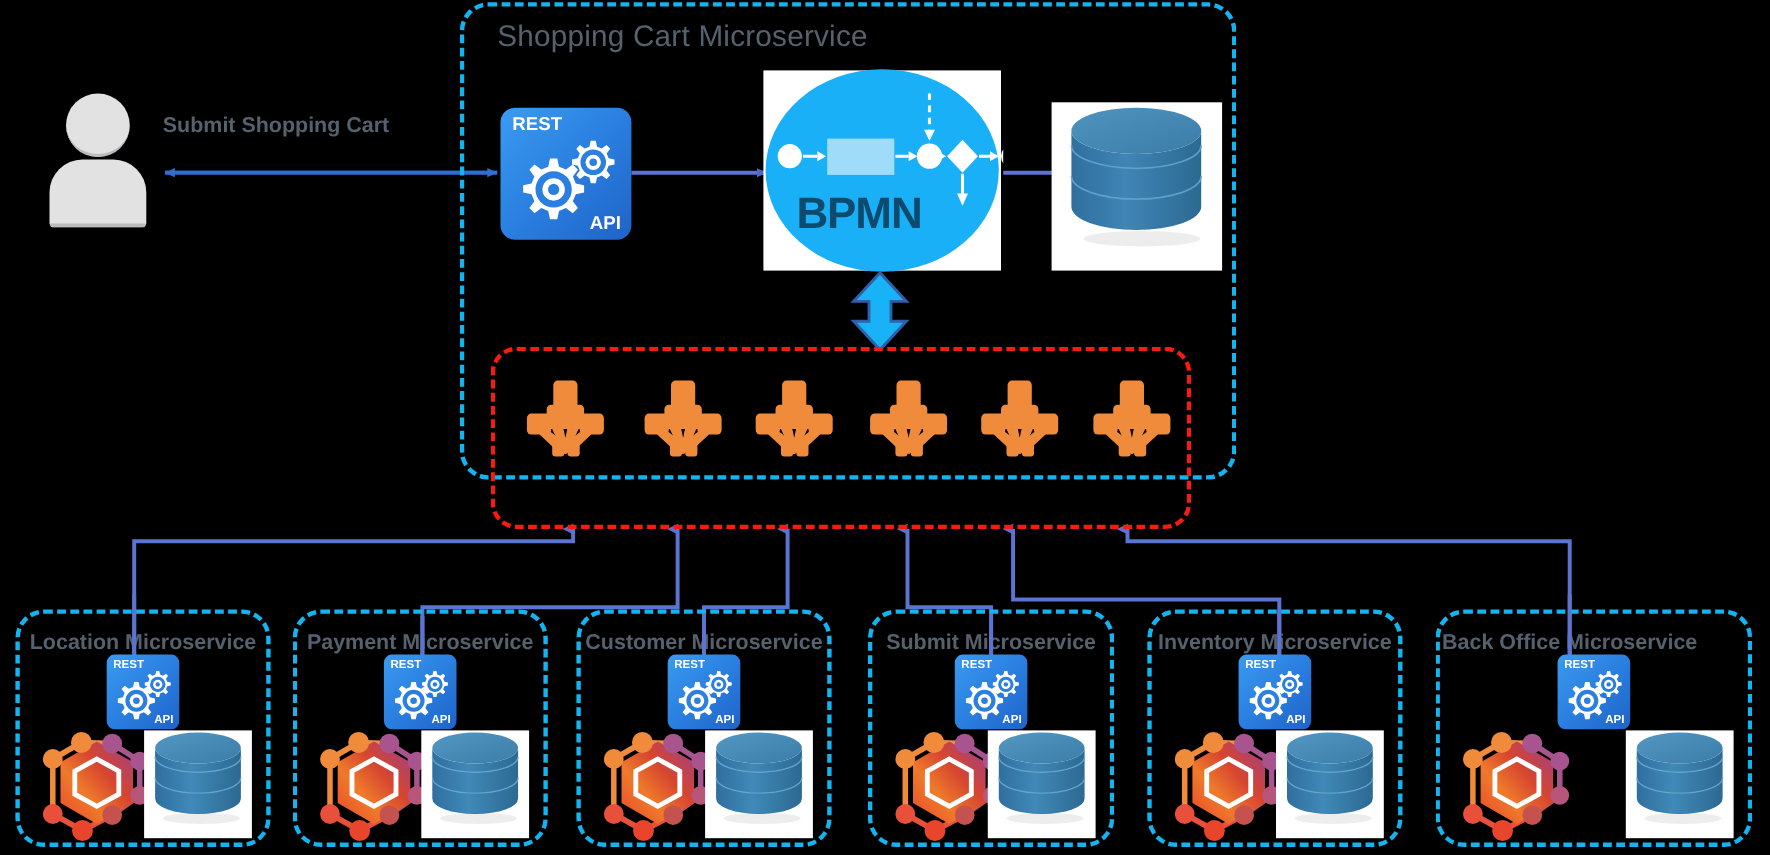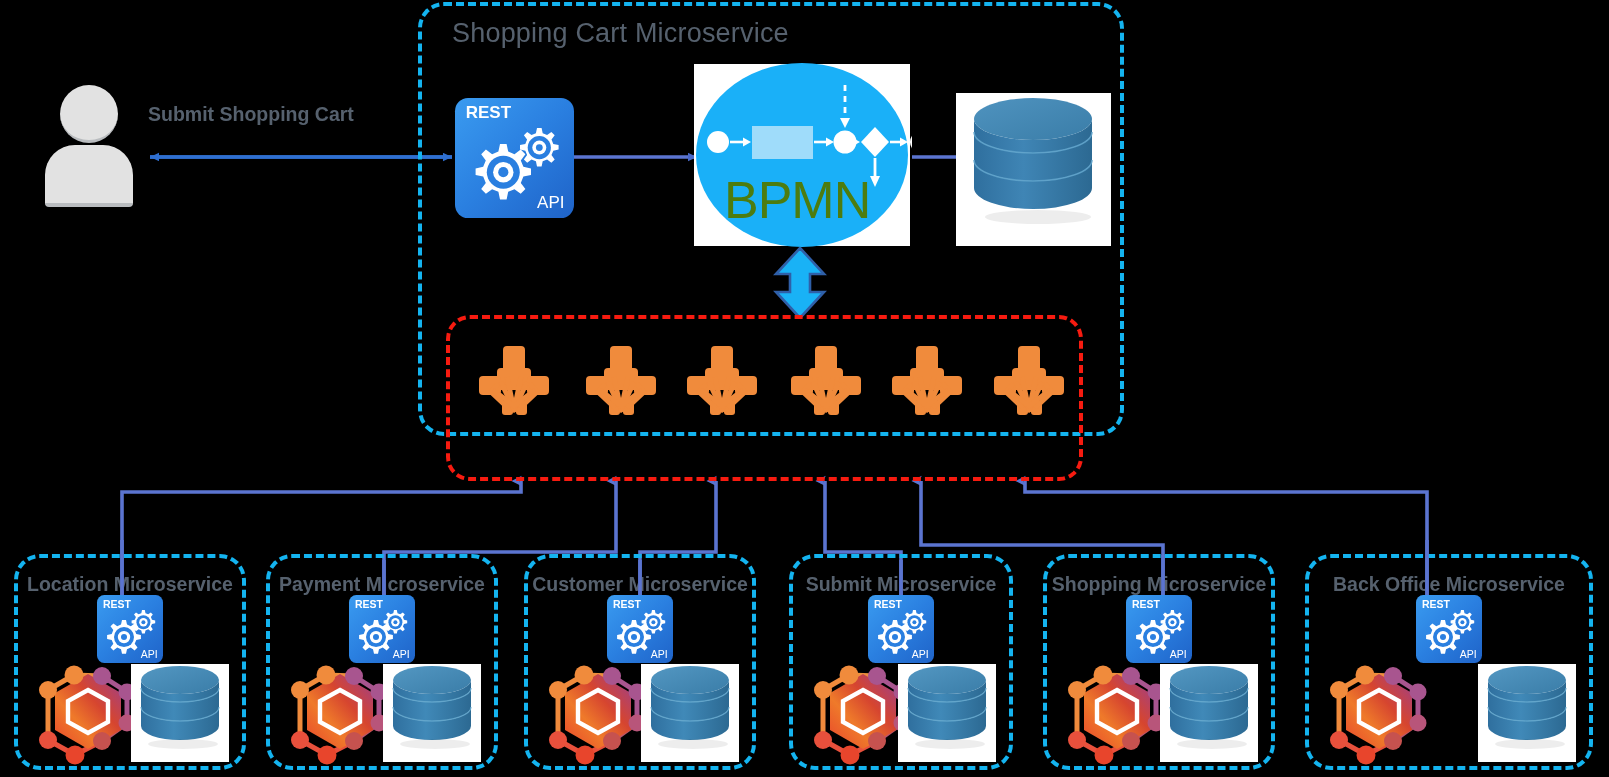--- a/index.html
+++ b/index.html
@@ -74,42 +74,42 @@
     border-radius: 11%;
     overflow: hidden;
   }
   .rest-badge .t-rest {
     position: absolute;
     color: #fff; font-weight: bold;
     left: 9%; top: 4%;
   }
   .rest-badge .t-api {
     position: absolute;
-    color: #fff; font-weight: normal;
+    color: #fff; font-weight: bold;
     right: 8%; bottom: 4%;
   }
   .rest-badge svg { position: absolute; inset: 0; }
 
   
   .db-wrap { position: absolute; background: #ffffff; }
   .db-wrap svg { display: block; width: 100%; height: 100%; }
 
   
   .bpmn-wrap { position: absolute; background: #ffffff; }
   .bpmn-circle {
     position: absolute;
     border-radius: 50%;
     background: #1ab0f8;
   }
   .bpmn-text {
     position: absolute;
-    color: #4d7c0f;
+    color: #0c4a6e;
     font-family: "Liberation Sans", sans-serif;
-    font-weight: normal;
-    font-size: 52px;
+    font-weight: bold;
+    font-size: 40px;
     letter-spacing: -1px;
     line-height: 1;
     white-space: nowrap;
   }
   .bpmn-wrap svg.flow { position: absolute; }
 
   
   .mesh-icon { position: absolute; }
   .mesh-icon svg { display: block; }
 
@@ -790,21 +790,21 @@
         <ellipse cx="49" cy="16" rx="39" ry="14" fill="url(#mdbt3)"></ellipse>
         <path d="M10 24 a39 14 0 0 0 78 0" fill="none" stroke="#63a7cd" stroke-width="1.3" opacity=".85"></path>
         <path d="M10 43 a39 14 0 0 0 78 0" fill="none" stroke="#63a7cd" stroke-width="1.3" opacity=".85"></path>
         <ellipse cx="52" cy="80" rx="35" ry="5" fill="#000" opacity=".07"></ellipse>
       </svg>
     </div>
   </div>
   <div>
     <div class="cyan-box" style="left:1043px; top:554px; width:232px; height:216px;"></div>
 
-    <div class="title-svc" style="left:1049px; top:573px; width:220px; text-align:center;">Shopping Microservice</div>
+    <div class="title-svc" style="left:1049px; top:573px; width:220px; text-align:center;">Inventory Microservice</div>
 
     <div class="rest-badge" style="left:1126px; top:595px; width:66px; height:68px; font-size:10.5px; z-index:8;">
       <svg viewBox="0 0 66 68">
         <g fill="#ffffff">
           <path d="M45 15 l2.8 0 .7 3.2 2.7 1.1 2.6-1.9 2 2 -1.9 2.6 1.1 2.7 3.2 .7 0 2.8 -3.2 .7 -1.1 2.7 1.9 2.6 -2 2 -2.6-1.9 -2.7 1.1 -.7 3.2 -2.8 0 -.7-3.2 -2.7-1.1 -2.6 1.9 -2-2 1.9-2.6 -1.1-2.7 -3.2-.7 0-2.8 3.2-.7 1.1-2.7 -1.9-2.6 2-2 2.6 1.9 2.7-1.1 z"></path>
           <circle cx="46.4" cy="27.2" r="7.0" fill="#2a7fe0"></circle>
           <circle cx="46.4" cy="27.2" r="4.2" fill="#ffffff"></circle>
           <circle cx="46.4" cy="27.2" r="2.0" fill="#2a7fe0"></circle>
         </g>
         <g fill="#ffffff">
@@ -876,21 +876,21 @@
         <ellipse cx="49" cy="16" rx="39" ry="14" fill="url(#mdbt4)"></ellipse>
         <path d="M10 24 a39 14 0 0 0 78 0" fill="none" stroke="#63a7cd" stroke-width="1.3" opacity=".85"></path>
         <path d="M10 43 a39 14 0 0 0 78 0" fill="none" stroke="#63a7cd" stroke-width="1.3" opacity=".85"></path>
         <ellipse cx="52" cy="80" rx="35" ry="5" fill="#000" opacity=".07"></ellipse>
       </svg>
     </div>
   </div>
   <div>
     <div class="cyan-box" style="left:1305px; top:554px; width:288px; height:216px;"></div>
 
-    <div class="title-svc" style="left:1311px; top:573px; width:276px; text-align:center;">Back Office Microservice</div>
+    <div class="title-svc" style="left:1311px; top:573px; width:276px; ">Back Office Microservice</div>
 
     <div class="rest-badge" style="left:1416px; top:595px; width:66px; height:68px; font-size:10.5px; z-index:8;">
       <svg viewBox="0 0 66 68">
         <g fill="#ffffff">
           <path d="M45 15 l2.8 0 .7 3.2 2.7 1.1 2.6-1.9 2 2 -1.9 2.6 1.1 2.7 3.2 .7 0 2.8 -3.2 .7 -1.1 2.7 1.9 2.6 -2 2 -2.6-1.9 -2.7 1.1 -.7 3.2 -2.8 0 -.7-3.2 -2.7-1.1 -2.6 1.9 -2-2 1.9-2.6 -1.1-2.7 -3.2-.7 0-2.8 3.2-.7 1.1-2.7 -1.9-2.6 2-2 2.6 1.9 2.7-1.1 z"></path>
           <circle cx="46.4" cy="27.2" r="7.0" fill="#2a7fe0"></circle>
           <circle cx="46.4" cy="27.2" r="4.2" fill="#ffffff"></circle>
           <circle cx="46.4" cy="27.2" r="2.0" fill="#2a7fe0"></circle>
         </g>
         <g fill="#ffffff">

